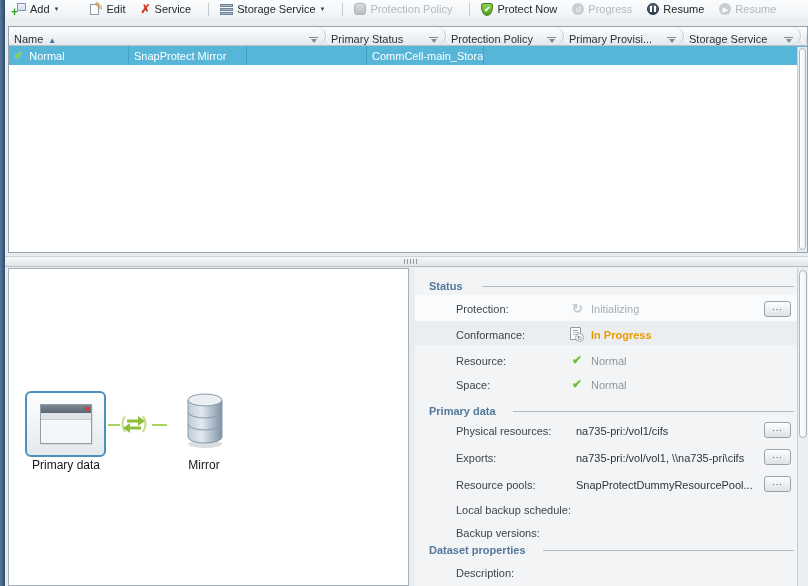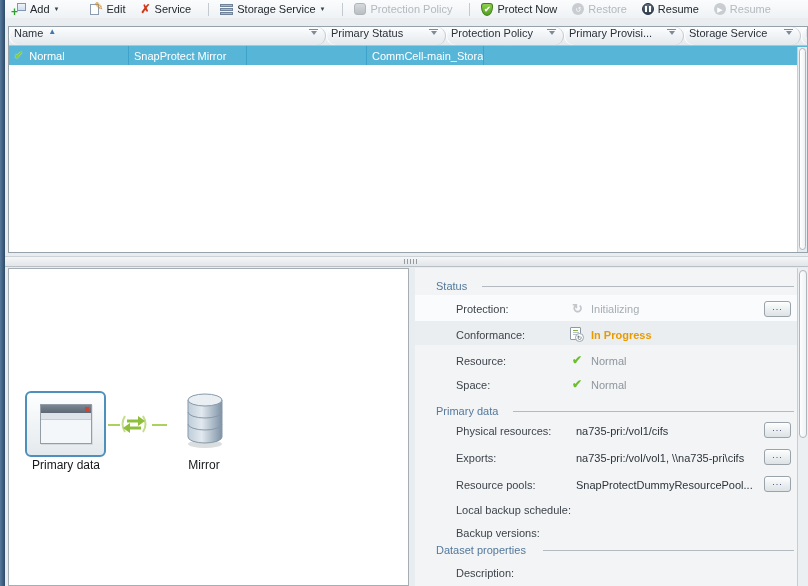--- a/index.html
+++ b/index.html
@@ -37,21 +37,21 @@
   .ic-circle { width:12px; height:12px; border-radius:50%; display:flex; align-items:center; justify-content:center;
                color:#fff; font-size:7px; line-height:1; }
   .ic-restore,.ic-resume { background:#c9cdd1; }
   .ic-suspend { background:linear-gradient(#607183,#2e3e4f); border:1px solid #26323f; gap:2px; }
   .ic-suspend i { width:2px; height:6px; background:#fff; }
 
   
   .table-panel { position:absolute; left:8px; top:26px; width:800px; height:227px;
                  background:#fff; border:1px solid #96a1aa; overflow:hidden; }
   .thead { display:flex; height:19px; background:linear-gradient(#fcfdfe,#e4e9ed); border-bottom:1px solid #b9c0c7; }
-  .th { display:flex; align-items:flex-start; padding:0 5px; border-right:1px solid #c3cad0;
+  .th { display:flex; align-items:flex-end; padding:0 5px; border-right:1px solid #c3cad0;
         box-shadow:inset 1px 0 0 #fff; color:#2a3138; flex:none; cursor:pointer;border-radius:9px; }
   .sort { color:#3f77b3; font-size:8px; margin-left:5px; }
   .flt { margin-left:auto; display:flex; flex-direction:column; align-items:center; cursor:pointer; padding:2px; }
   .flt-bar { width:9px; height:1px; background:#7e8b97; margin-bottom:1px; }
   .flt-tri { width:0; height:0; border-left:3px solid transparent; border-right:3px solid transparent; border-top:4px solid #7e8b97; }
   .trow { display:flex; height:19px; background:#57b6d8; color:#fff; cursor:pointer; }
   .td { display:flex; align-items:center; padding:0 5px; border-right:1px solid #3fa3c9; flex:none;
         overflow:hidden; white-space:nowrap; }
   .folder { width:13px; height:9px; background:#d7dfe6; border:1px solid #eef3f6; border-radius:1px;
             position:relative; margin:0 6px 0 1px; flex:none; }
@@ -87,21 +87,21 @@
   .sync-svg { position:absolute; left:109px; top:142px; }
   .cyl-svg { position:absolute; left:175px; top:121px; }
   .node-label { position:absolute; top:189px; font-size:12px; color:#16191c; text-align:center; }
   .lbl-primary { left:8px; width:98px; }
   .lbl-mirror { left:162px; width:66px; }
 
   
   .details-panel { position:absolute; left:415px; top:268px; width:393px; height:318px; background:#f2f4f6; }
   .stripe1 { position:absolute; left:0; top:27px; width:382px; height:26px; background:#fafbfc; }
   .stripe2 { position:absolute; left:0; top:53px; width:382px; height:24px; background:#ebeef1; }
-  .sec-title { position:absolute; left:21px; font-weight:normal; color:#54789c; }
+  .sec-title { position:absolute; left:14px; font-weight:bold; color:#54789c; }
   .sec-rule { position:absolute; height:1px; background:#b4bac0; }
   .d-label { position:absolute; left:41px; color:#3e444b; }
   .d-value { position:absolute; left:176px; white-space:nowrap; }
   .v-init { color:#a7adb3; }
   .v-orange { color:#e89b00; font-weight:bold; }
   .v-dim { color:#8f969d; }
   .v-dark { color:#2e343a; }
   .d-icon { position:absolute; left:157px; line-height:1; }
   .ic-refresh { color:#c3c7cb; font-weight:bold; font-size:13px; }
   .ic-check { color:#6cbf2b; font-weight:bold; font-size:12px; }
@@ -164,21 +164,21 @@
   <div class="tb-item">
     <span class="ic-shield">
         <span>✔</span>
       </span>
     <span>Protect Now</span>
   </div>
   <div class="tb-item disabled">
     <span class="ic-circle ic-restore">
         <span>↺</span>
       </span>
-    <span>Restore</span>
+    <span>Progress</span>
   </div>
   <div class="tb-item">
     <span class="ic-circle ic-suspend">
         <i></i>
         <i></i>
       </span>
     <span>Resume</span>
   </div>
   <div class="tb-item disabled">
     <span class="ic-circle ic-resume">

